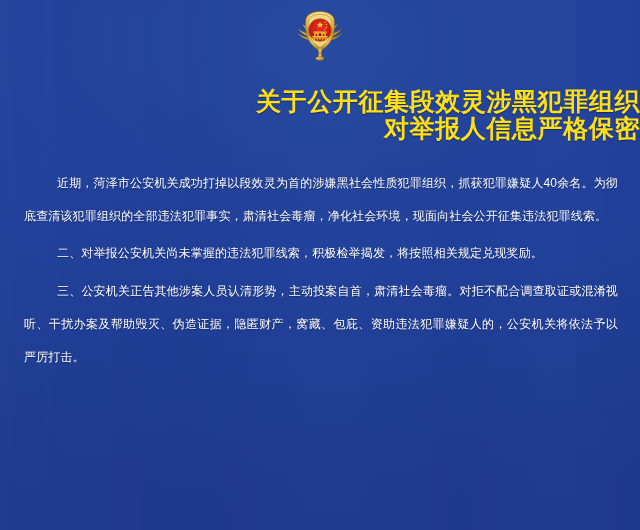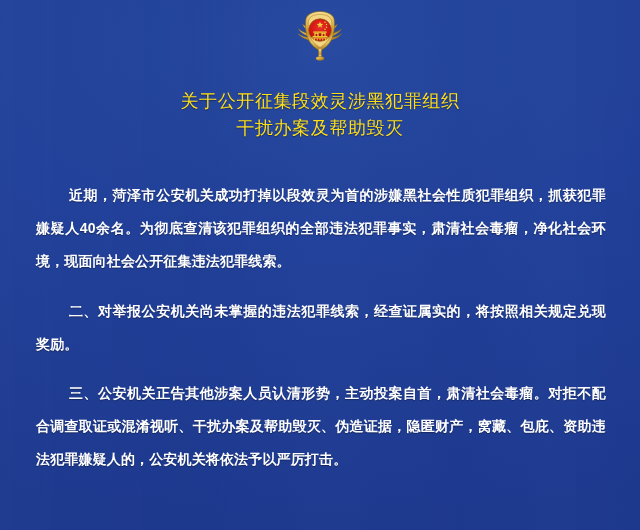--- a/index.html
+++ b/index.html
@@ -64,47 +64,48 @@
   .title-block {
     position: absolute;
     top: 88px;
     left: 0;
     width: 640px;
     text-align: center;
     z-index: 3;
   }
   .title-line {
     color: #ffdf15;
-    font-size: 18px;
-    font-weight: normal;
+    font-size: 25px;
+    font-weight: bold;
     letter-spacing: 0.6px;
     line-height: 27px;
     text-shadow: 0 1px 1px rgba(0,0,0,0.38);
     white-space: nowrap;
+    text-align: right;
   }
 
   
   .body-block {
     position: absolute;
     top: 163px;
     left: 20px;
     width: 602px;
     z-index: 3;
   }
   .para {
     color: #ffffff;
-    font-size: 14px;
+    font-size: 12px;
     line-height: 33.2px;
     text-align: justify;
     text-align-last: left;
     text-indent: 33px;
     letter-spacing: 0.15px;
-    margin: 16px;
+    margin: 4px;
     text-shadow: 0 1px 1px rgba(0,0,0,0.35);
-    font-weight: 700;
+    font-weight: 400;
     word-break: break-all;
   }
 </style>
 </head>
 <body>
 
 <div id="notice-poster">
 
   <div class="emblem-wrap">
     <svg class="emblem" viewBox="0 0 100 100">
@@ -171,22 +172,22 @@
         <rect x="58.8" y="52.6" width="1.6" height="3.2"></rect>
       </g>
 
       <rect x="47.4" y="70" width="5.2" height="16" rx="1.2" fill="url(#goldGrad)" stroke="#8a6414" stroke-width="0.7"></rect>
       <ellipse cx="50" cy="87" rx="7" ry="3.4" fill="url(#goldGrad2)" stroke="#8a6414" stroke-width="0.7"></ellipse>
     </svg>
   </div>
 
   <div class="title-block">
     <div class="title-line">关于公开征集段效灵涉黑犯罪组织</div>
-    <div class="title-line">干扰办案及帮助毁灭</div>
+    <div class="title-line">对举报人信息严格保密</div>
   </div>
 
   <div class="body-block">
     <p class="para">近期，菏泽市公安机关成功打掉以段效灵为首的涉嫌黑社会性质犯罪组织，抓获犯罪嫌疑人40余名。为彻底查清该犯罪组织的全部违法犯罪事实，肃清社会毒瘤，净化社会环境，现面向社会公开征集违法犯罪线索。</p>
-    <p class="para">二、对举报公安机关尚未掌握的违法犯罪线索，经查证属实的，将按照相关规定兑现奖励。</p>
+    <p class="para">二、对举报公安机关尚未掌握的违法犯罪线索，积极检举揭发，将按照相关规定兑现奖励。</p>
     <p class="para">三、公安机关正告其他涉案人员认清形势，主动投案自首，肃清社会毒瘤。对拒不配合调查取证或混淆视听、干扰办案及帮助毁灭、伪造证据，隐匿财产，窝藏、包庇、资助违法犯罪嫌疑人的，公安机关将依法予以严厉打击。</p>
   </div>
 
 </div>
 
 </body></html>

